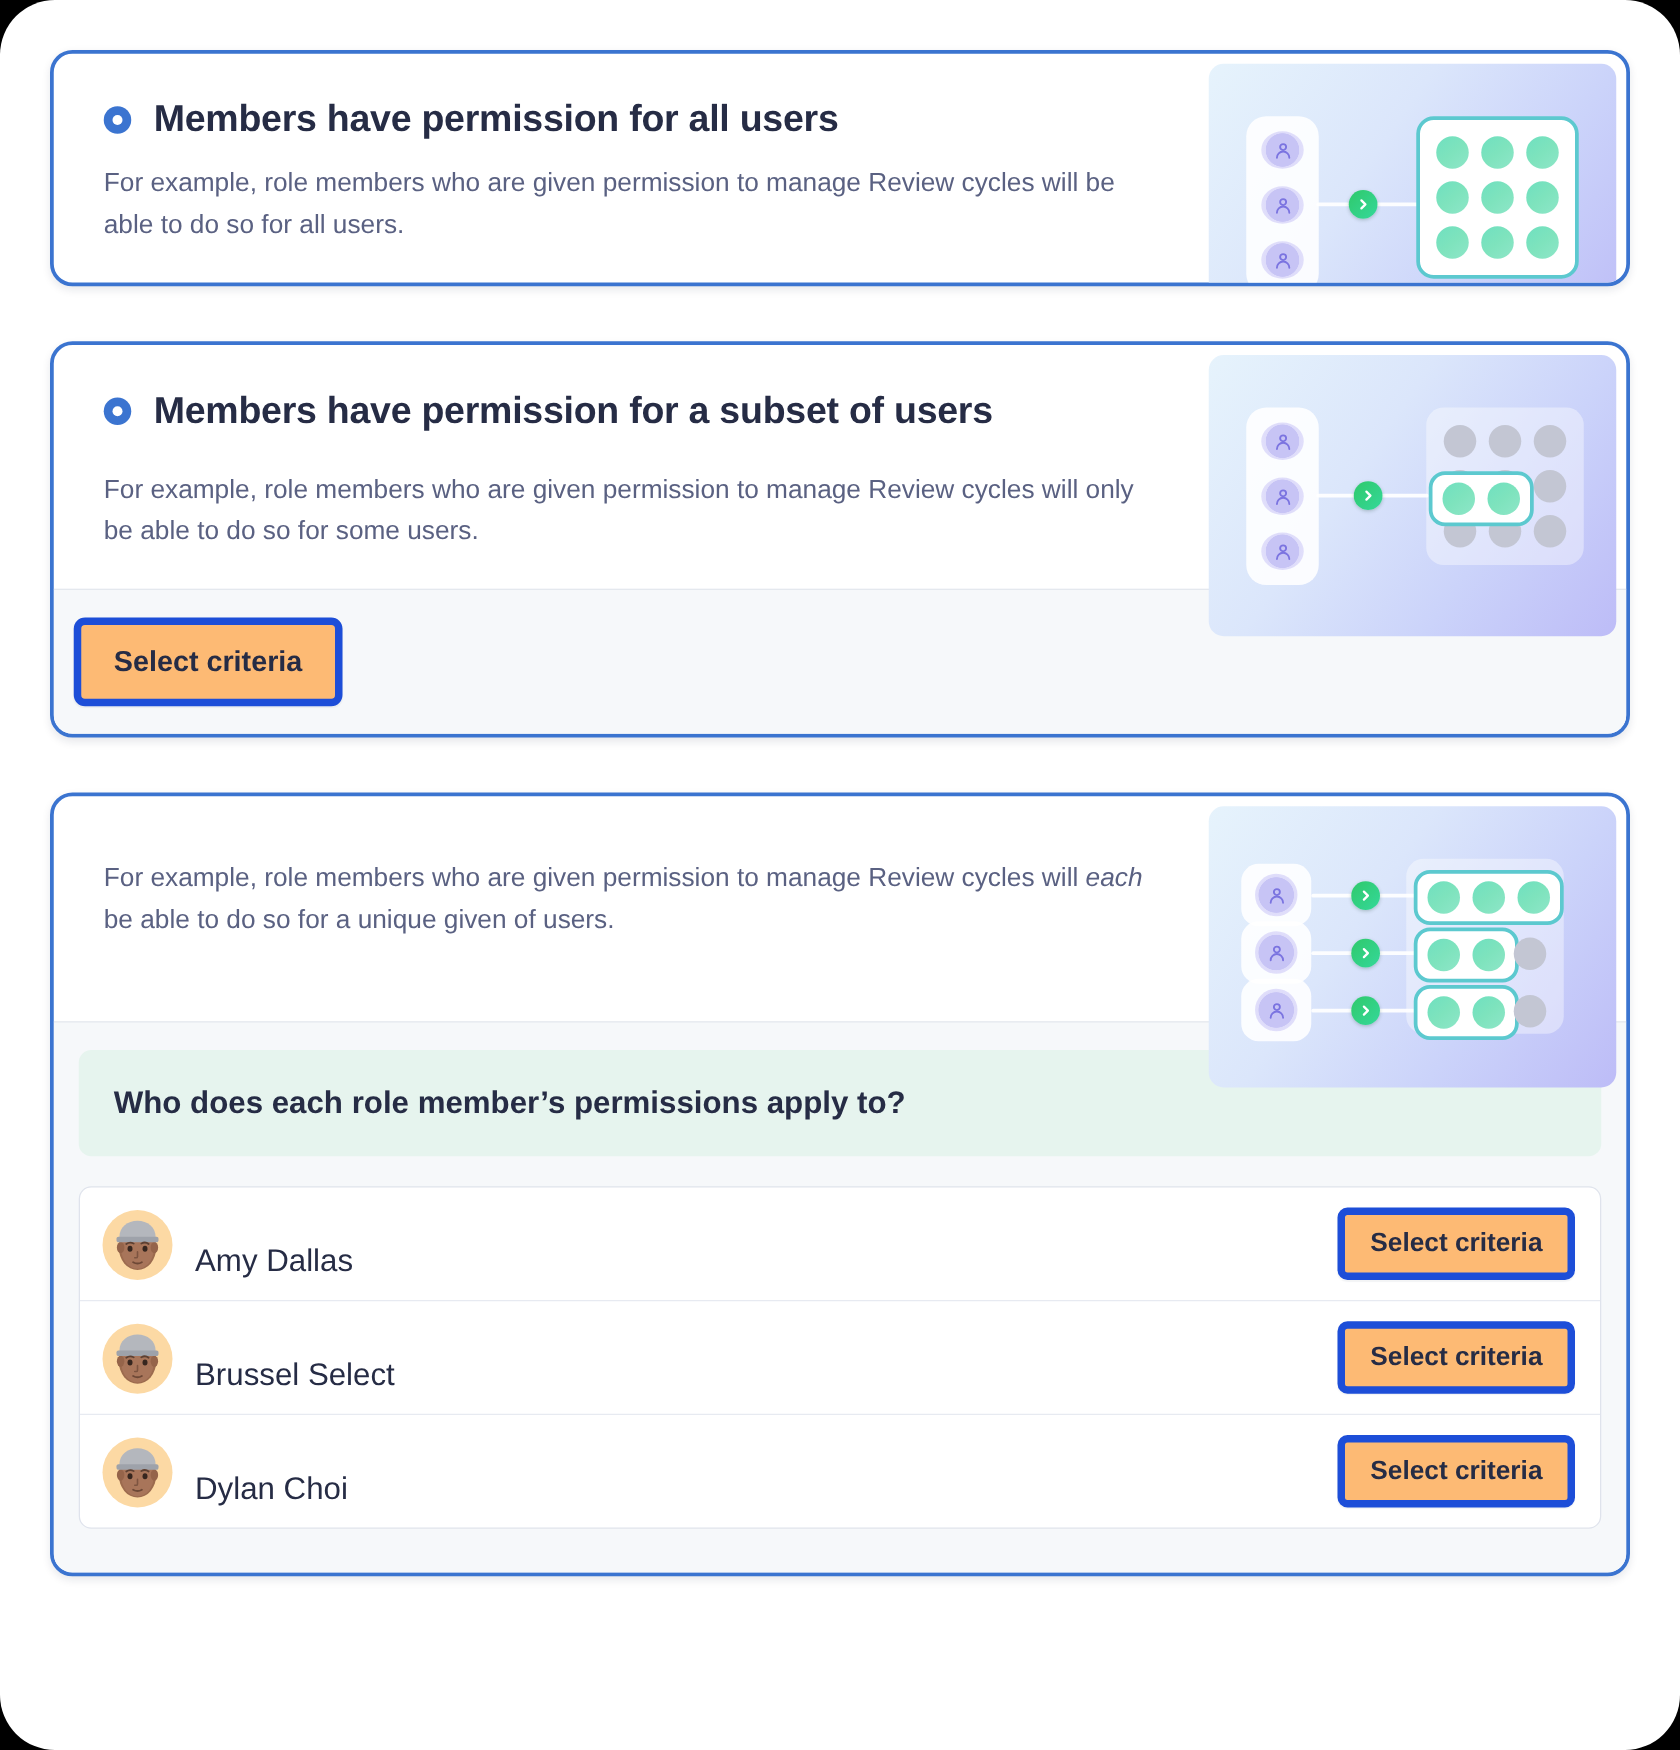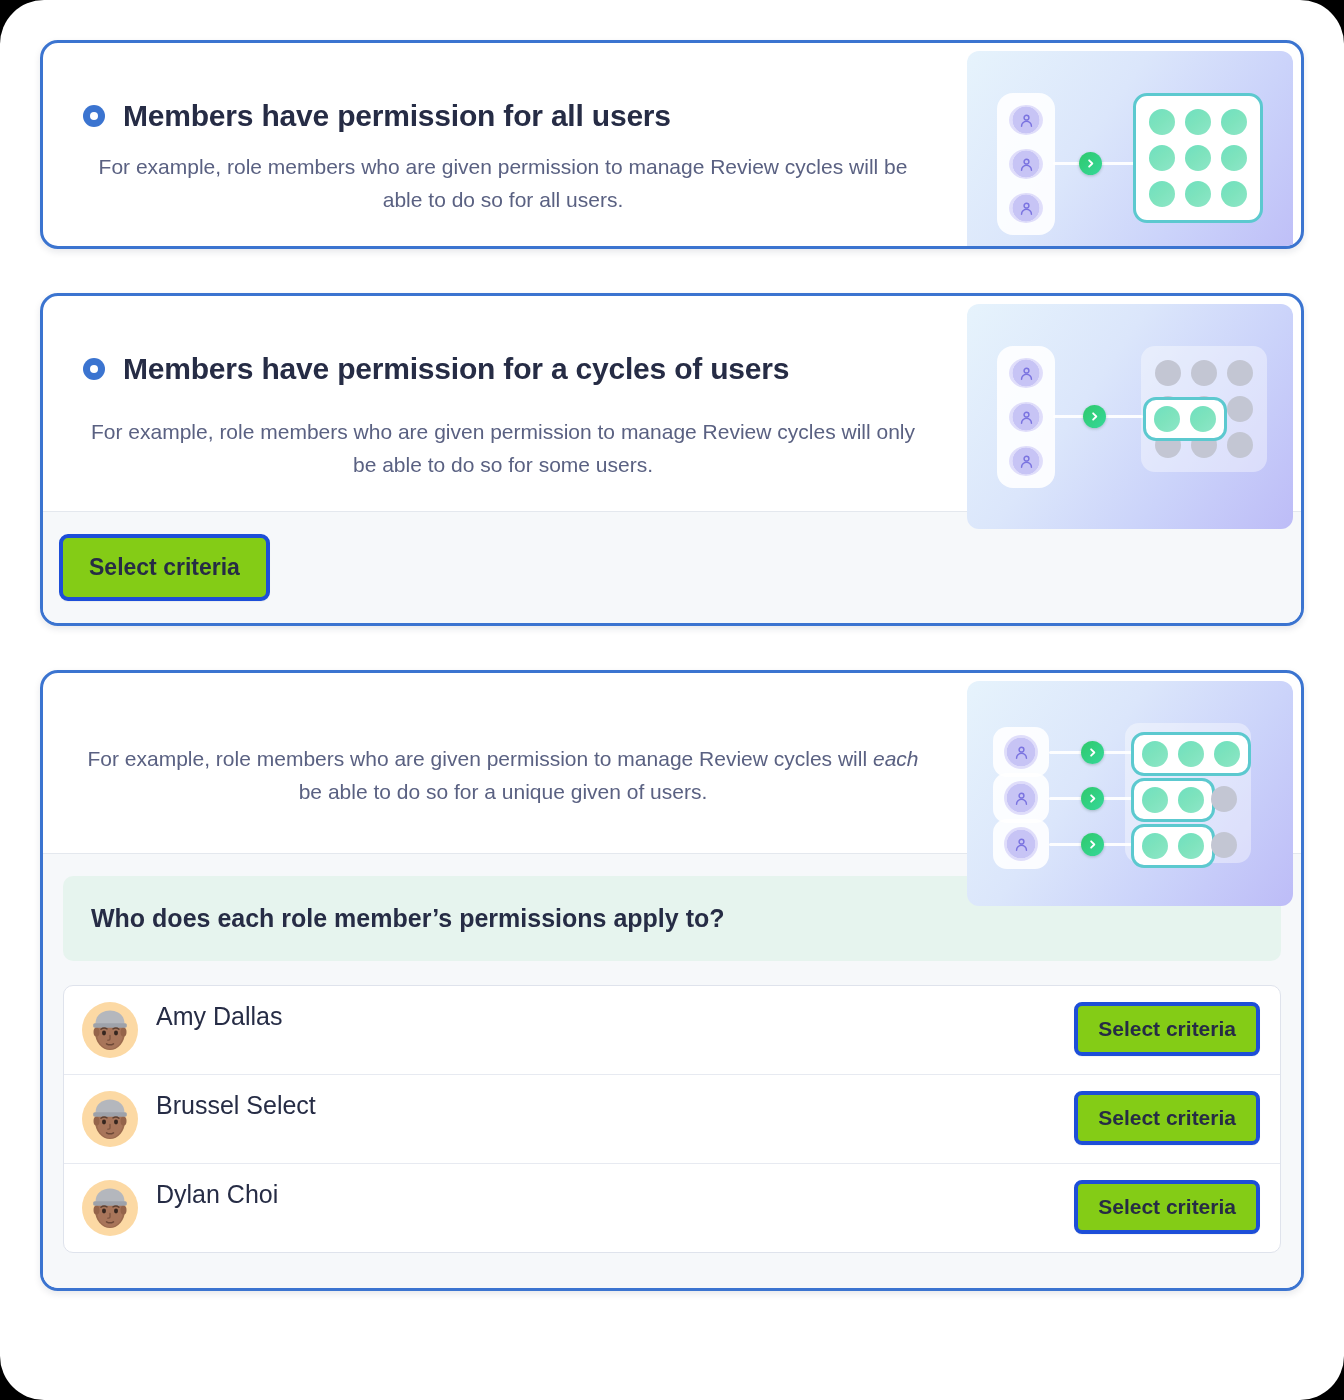--- a/index.html
+++ b/index.html
@@ -36,23 +36,22 @@
     position: relative;
     background: #ffffff;
     border: 3px solid #3b74d0;
     border-radius: 18px;
     box-shadow: 0 3px 7px rgba(20,30,60,.10);
     overflow: hidden;
   }
 
   .card-body {
     position: relative;
-    padding: 56px 40px 30px 40px;
+    padding: 36px 40px 30px 40px;
     min-height: 180px;
-    text-align: center;
   }
 
   .card-foot {
     background: #f6f8fa;
     border-top: 1px solid #e4e8ee;
     padding: 22px 20px 22px 16px;
   }
 
   
   .head-row {
@@ -95,22 +94,22 @@
     max-width: 840px;
   }
   .card-desc .em { font-style: italic; }
 
   .c2 .card-desc { margin-top: 30px; }
   .c3 .card-desc { margin-top: 14px; }
 
   
   .btn-secondary {
     display: inline-block;
-    background: #84cc16;
-    border: 4px solid #1d4ed8;
+    background: #fdba74;
+    border: 6px solid #1d4ed8;
     border-radius: 9px;
     padding: 16px 26px;
     font-size: 23px;
     font-weight: bold;
     color: #262c45;
     font-family: "Liberation Sans", sans-serif;
     cursor: pointer;
     box-shadow: 0 1px 1px rgba(20,30,60,.05);
   }
   .btn-small {
@@ -235,21 +234,21 @@
 
   .member-list {
     margin-top: 24px;
     background: #ffffff;
     border: 1px solid #dfe3ec;
     border-radius: 10px;
     overflow: hidden;
   }
   .member-row {
     display: flex;
-    align-items: flex-start;
+    align-items: flex-end;
     padding: 16px 20px 16px 18px;
     border-bottom: 1px solid #e7eaf1;
   }
   .member-row:last-child { border-bottom: none; }
 
   .avatar {
     flex: 0 0 auto;
     width: 56px;
     height: 56px;
     border-radius: 50%;
@@ -320,21 +319,21 @@
             <span class="dot"></span>
           </div>
         </div>
       </div>
     </div>
 
     <div class="card c2">
       <div class="card-body">
         <div class="head-row">
           <span class="radio"></span>
-          <span class="card-title">Members have permission for a cycles of users</span>
+          <span class="card-title">Members have permission for a subset of users</span>
         </div>
         <div class="card-desc">For example, role members who are given permission to manage Review cycles will only be able to do so for some users.</div>
 
         <div class="illus i2">
           <div class="ppl-col" style="left:30px; top:42px; width:58px; height:142px;">
             <span class="pchip">
               <svg viewBox="0 0 24 24" fill="none" stroke="#7b74e0" stroke-width="2.1" stroke-linecap="round">
                   <circle cx="12" cy="8" r="3.4"></circle>
                   <path d="M5 20a7 7 0 0 1 14 0"></path>
                 </svg>

